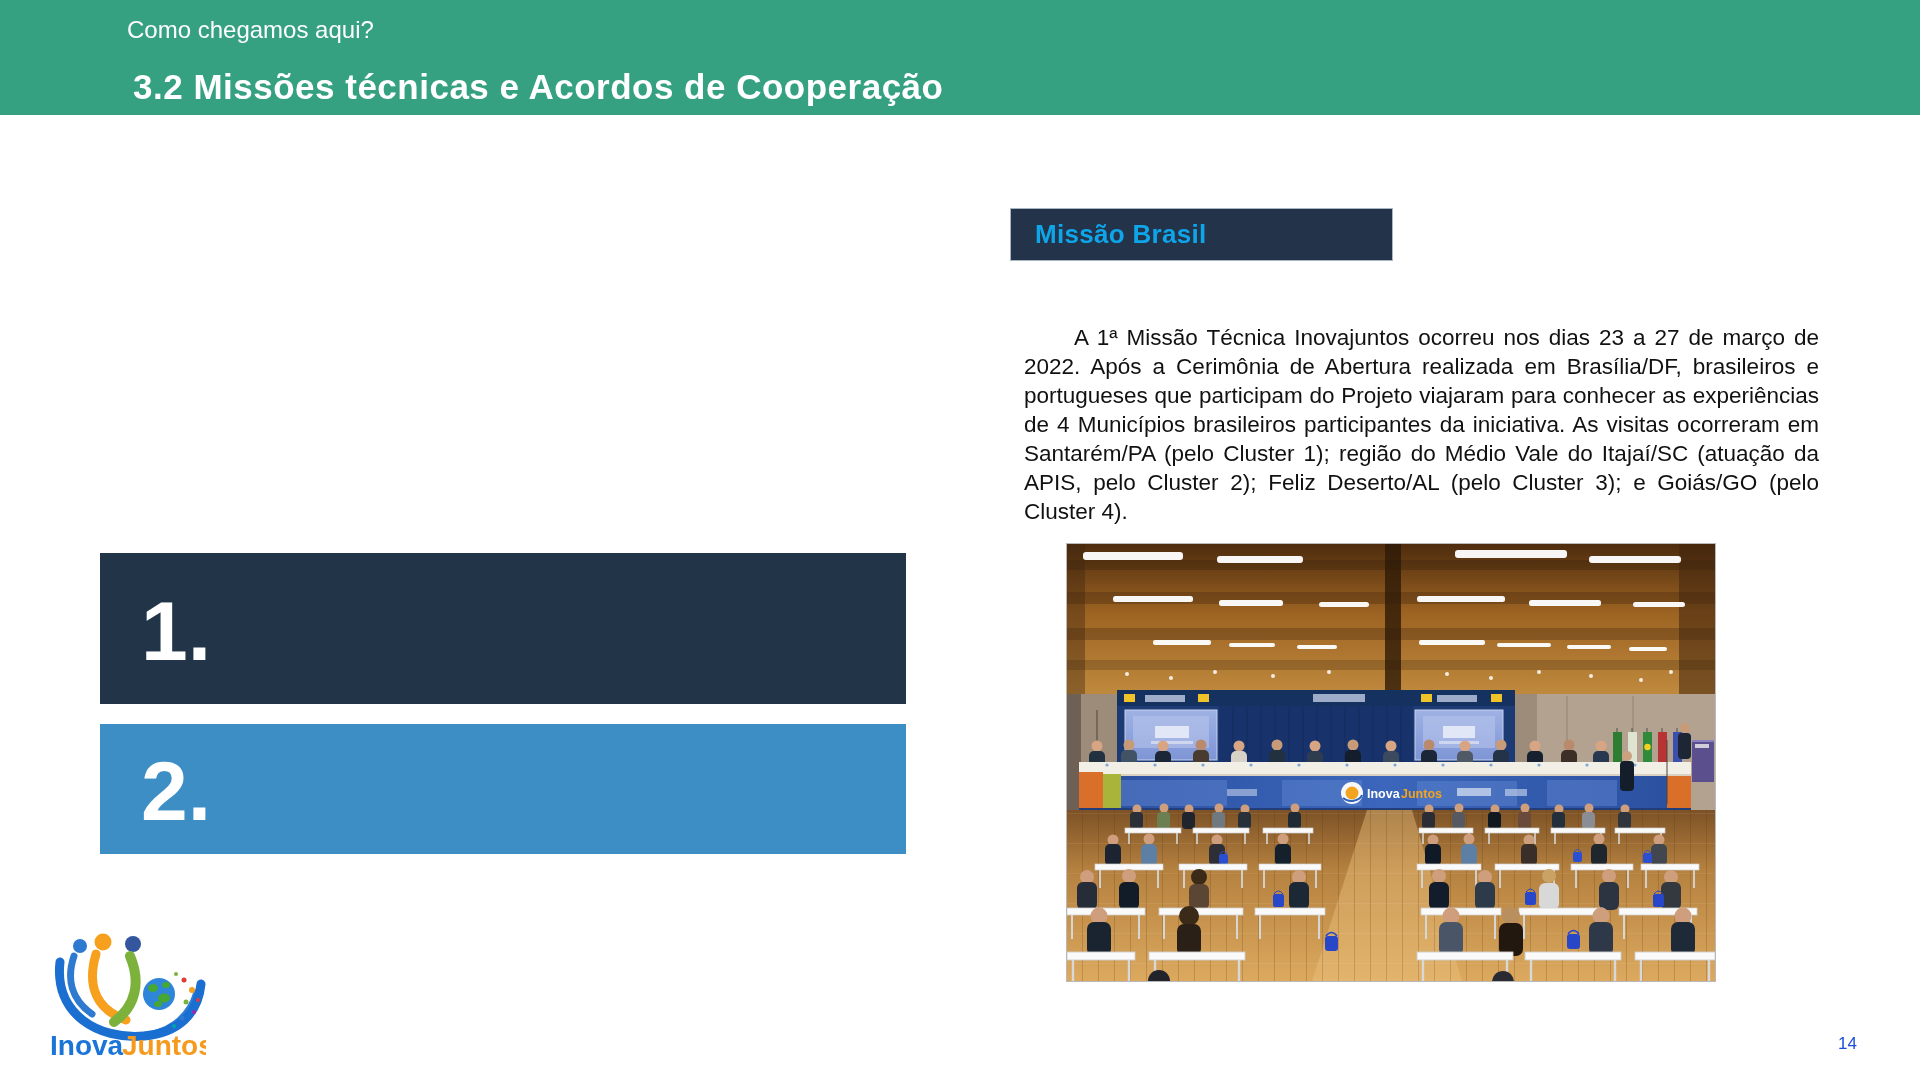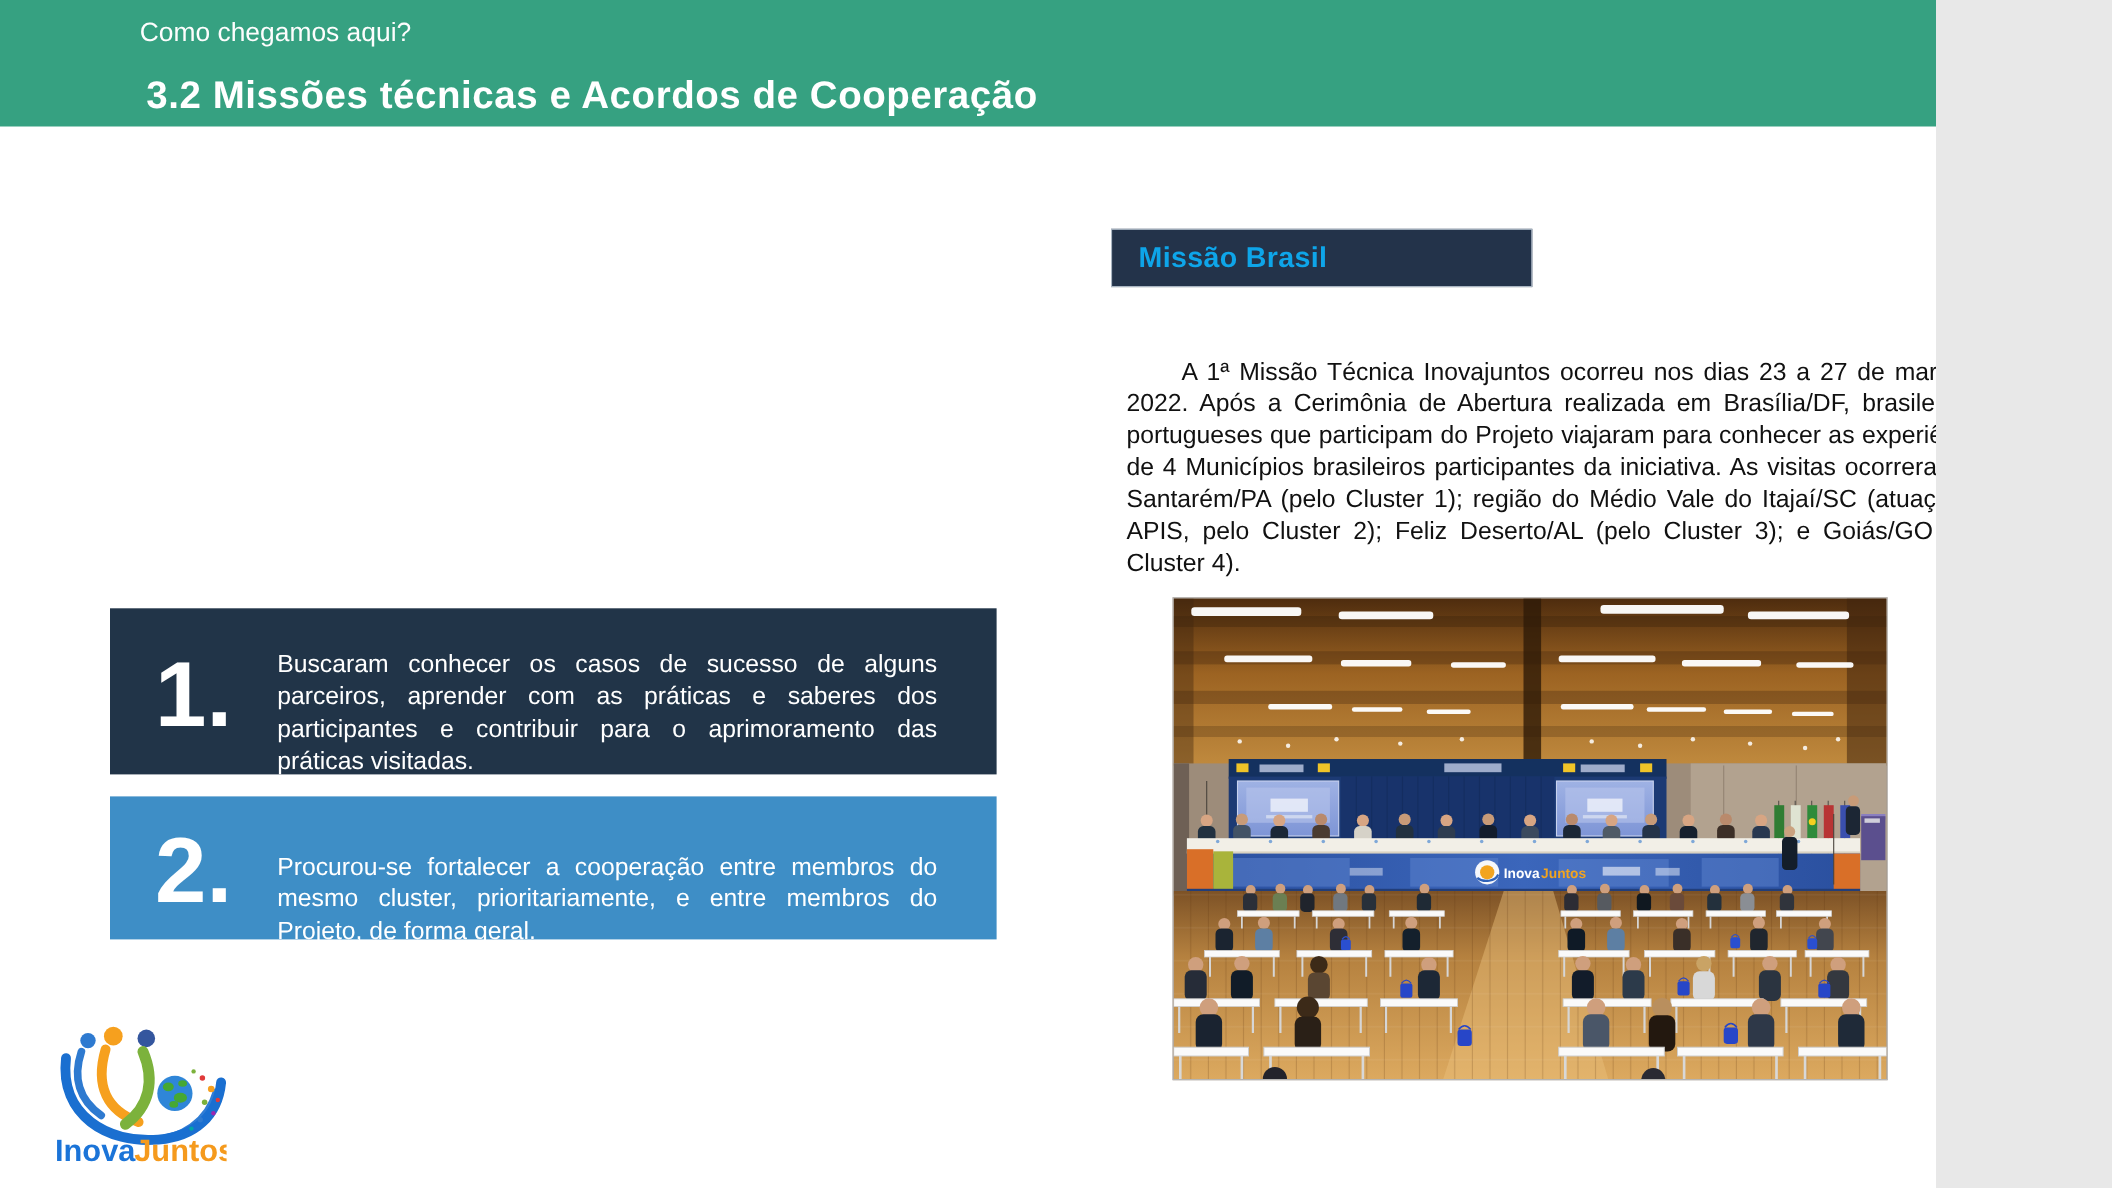--- a/index.html
+++ b/index.html
@@ -1,17 +1,17 @@
 <!DOCTYPE html>
 <html lang="pt"><head>
 <meta charset="utf-8">
 <style>
   html,body{margin:0;padding:0;background:#e8e8e8;}
   .slide{
-    position:relative;width:1760px;height:1080px;background:#ffffff;overflow:hidden;
+    position:relative;width:1920px;height:1080px;background:#ffffff;overflow:hidden;
     font-family:"Liberation Sans","DejaVu Sans",sans-serif;color:#111;
   }
   
   .topbar{position:absolute;left:0;top:0;width:1920px;height:115px;background:#36a181;}
   .kicker{position:absolute;left:127px;top:16px;font-size:24px;color:#fdfdfd;}
   .slide-title{position:absolute;left:130px;top:64px;font-size:35px;font-weight:bold;color:#ffffff;letter-spacing:.5px;margin:3px;}
   
   .para{font-size:22.5px;line-height:29px;text-align:justify;margin:16px;}
   .intro{position:absolute;left:100px;top:404px;width:802px;text-indent:50px;}
   .red{color:#e02020;}
@@ -41,26 +41,24 @@
 <div class="slide">
 
   <header class="topbar">
     <div class="kicker">Como chegamos aqui?</div>
     <h1 class="slide-title">3.2 Missões técnicas e Acordos de Cooperação</h1>
   </header>
 
 
   <div class="obj-box box1">
     <div class="obj-num">1.</div>
-    <p class="obj-text">Buscaram conhecer os casos de sucesso de alguns parceiros, aprender com as práticas e saberes dos participantes e contribuir para o aprimoramento das práticas visitadas.</p>
   </div>
 
   <div class="obj-box box2">
     <div class="obj-num">2.</div>
-    <p class="obj-text">Procurou-se fortalecer a cooperação entre membros do mesmo cluster, prioritariamente, e entre membros do Projeto, de forma geral.</p>
   </div>
 
   <div class="missao-tag">
     <span>Missão Brasil</span>
   </div>
 
   <p class="para missao-para">A 1ª Missão Técnica Inovajuntos ocorreu nos dias 23 a 27 de março de 2022. Após a Cerimônia de Abertura realizada em Brasília/DF, brasileiros e portugueses que participam do Projeto viajaram para conhecer as experiências de 4 Municípios brasileiros participantes da iniciativa. As visitas ocorreram em Santarém/PA (pelo Cluster 1); região do Médio Vale do Itajaí/SC (atuação da APIS, pelo Cluster 2); Feliz Deserto/AL (pelo Cluster 3); e Goiás/GO (pelo Cluster 4).</p>
 
   <figure class="photo" style="margin:0">
     <svg viewBox="0 0 648 437" width="648" height="437">

